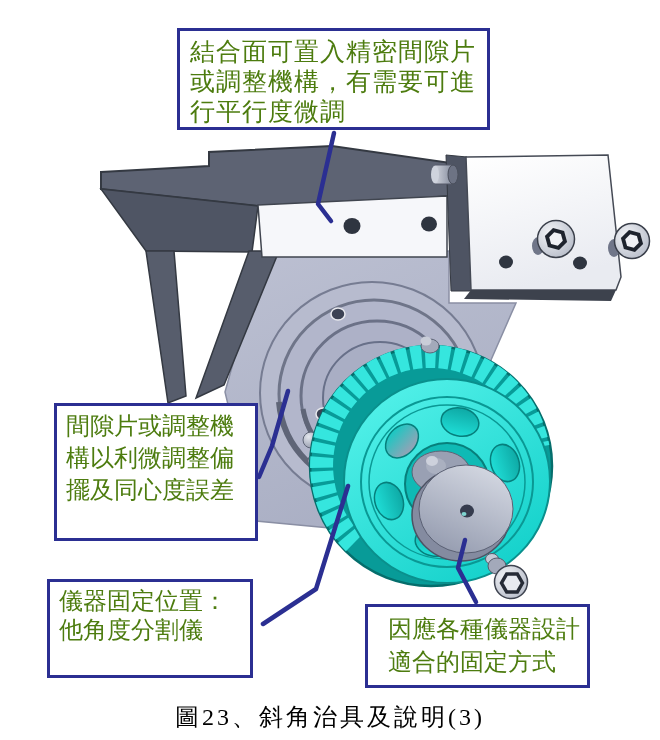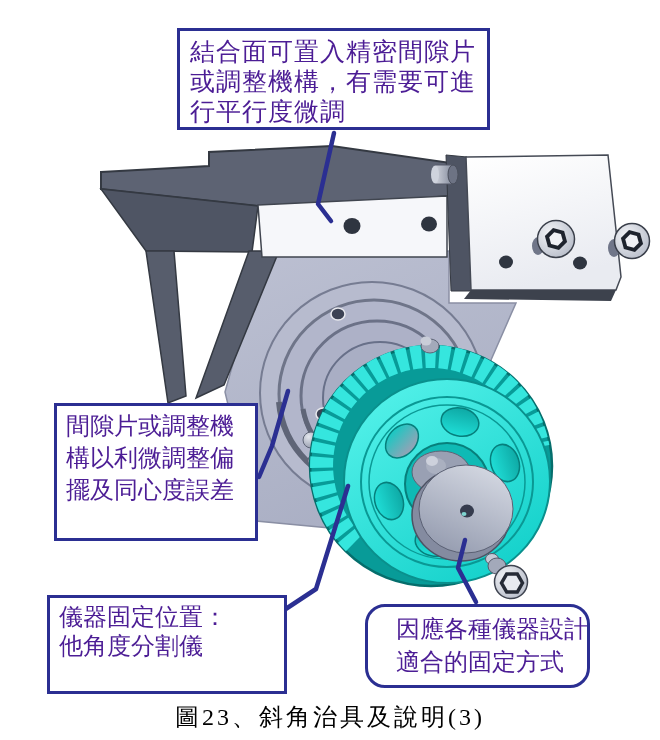--- a/index.html
+++ b/index.html
@@ -1,29 +1,29 @@
 <!DOCTYPE html>
 <html><head>
 <meta charset="utf-8">
 <style>
   html,body{margin:0;padding:0;background:#ffffff;}
   .canvas{position:relative;width:660px;height:740px;background:#ffffff;overflow:hidden;
           font-family:"Liberation Sans","DejaVu Sans",sans-serif;}
   .cad{position:absolute;left:0;top:0;}
   .callout{position:absolute;box-sizing:border-box;background:#ffffff;
-           border:3px solid #2b2f92;color:#4c1d95;overflow:hidden;}
+           border:3px solid #2b2f92;color:#4d7c0f;overflow:hidden;}
   .callout .ln{white-space:nowrap;}
   .co-top{left:177px;top:28px;width:313px;height:102px;padding:5px 10px;
           font-size:25px;line-height:30px;letter-spacing:1px;}
   .co-left{left:54px;top:403px;width:204px;height:138px;padding:4px 9px;
           font-size:24px;line-height:32px;}
-  .co-bl{left:47px;top:595px;width:240px;height:99px;padding:4px 9px;
+  .co-bl{left:47px;top:579px;width:206px;height:99px;padding:4px 9px;
           font-size:24px;line-height:29px;}
-  .co-br{left:365px;top:604px;width:225px;height:84px;padding:5px 28px;
-          font-size:24px;line-height:33px;border-radius:20px;}
+  .co-br{left:365px;top:604px;width:225px;height:84px;padding:5px 20px;
+          font-size:24px;line-height:33px;}
   .caption{position:absolute;left:0;top:701px;width:660px;text-align:center;
            font-family:"Liberation Serif","DejaVu Serif",serif;font-size:24px;
            letter-spacing:3px;color:#000000;}
 </style>
 </head>
 <body>
 
 <div class="canvas">
 
   <svg class="cad" width="660" height="740" viewBox="0 0 660 740">

